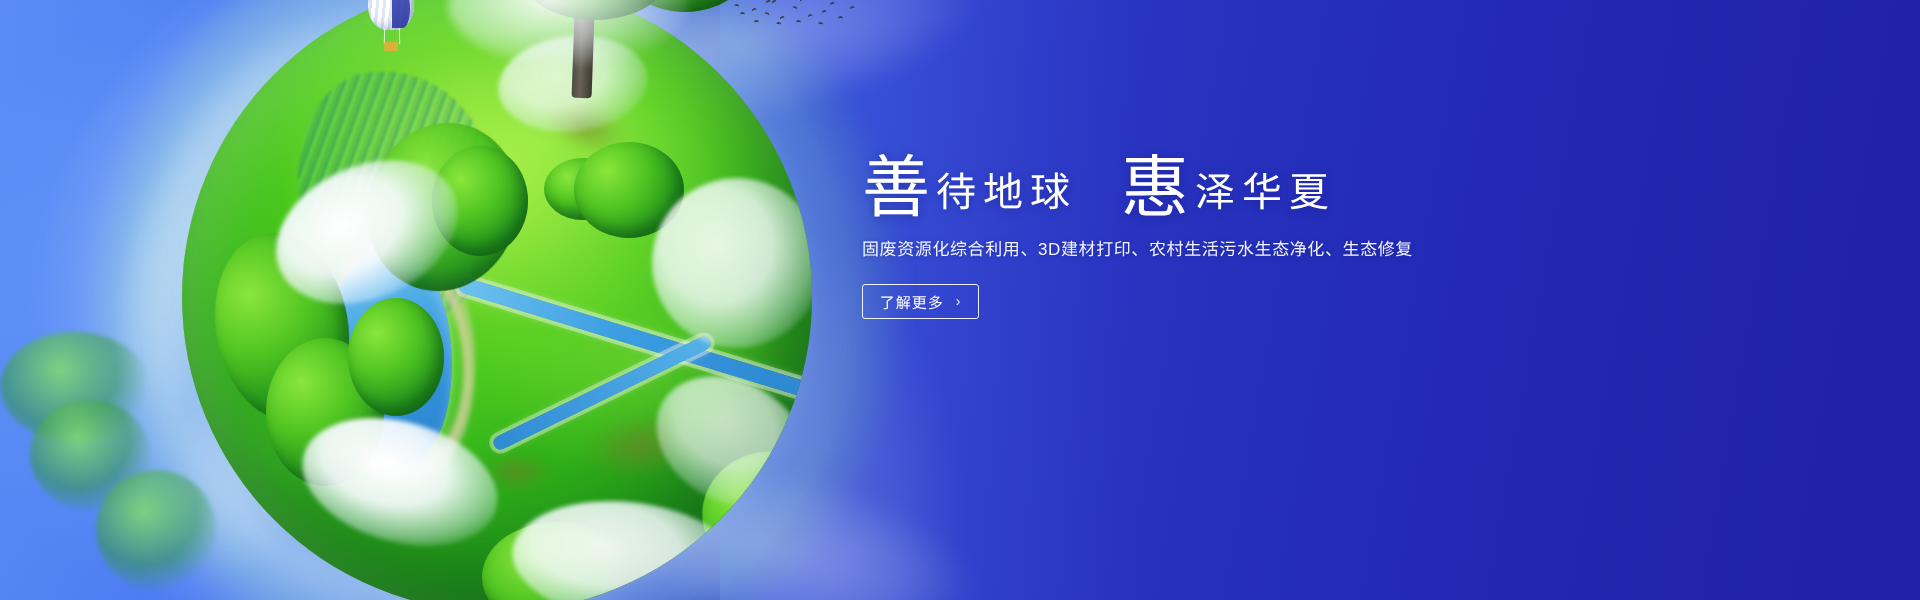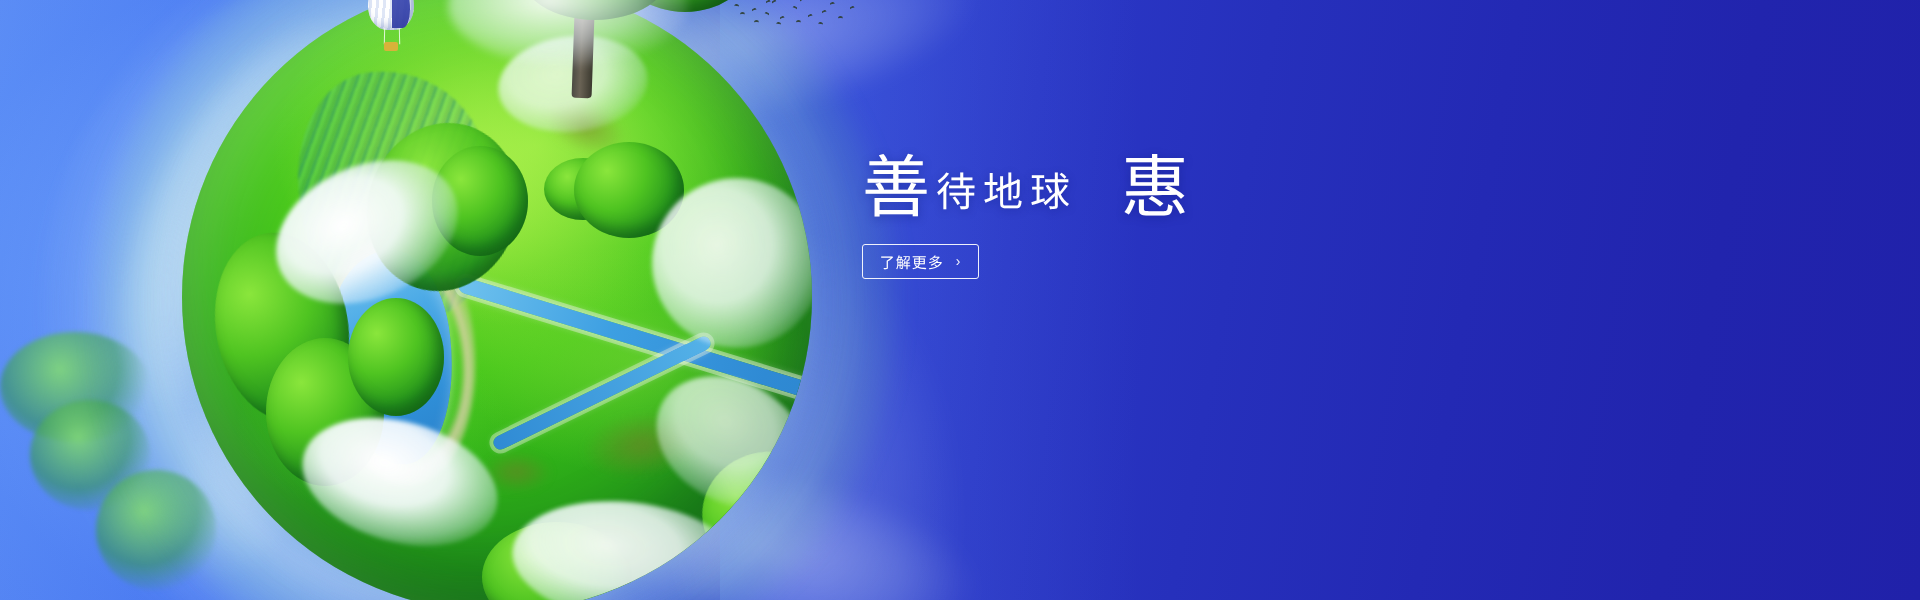--- a/index.html
+++ b/index.html
@@ -493,23 +493,25 @@
       </div>
   </div>
 
   <div class="content">
 
     <div class="headline">
       <span class="big">善</span>
       <span class="small">待地球</span>
       <span class="gap"></span>
       <span class="big">惠</span>
+      <span class="small">泽华夏</span>
     </div>
 
 
+    <div class="desc">固废资源化综合利用、3D建材打印、农村生活污水生态净化、生态修复</div>
 
     <button class="cta">
       <span>了解更多</span>
       <span class="chev">›</span>
     </button>
 
   </div>
 </div>
 
 </body></html>

